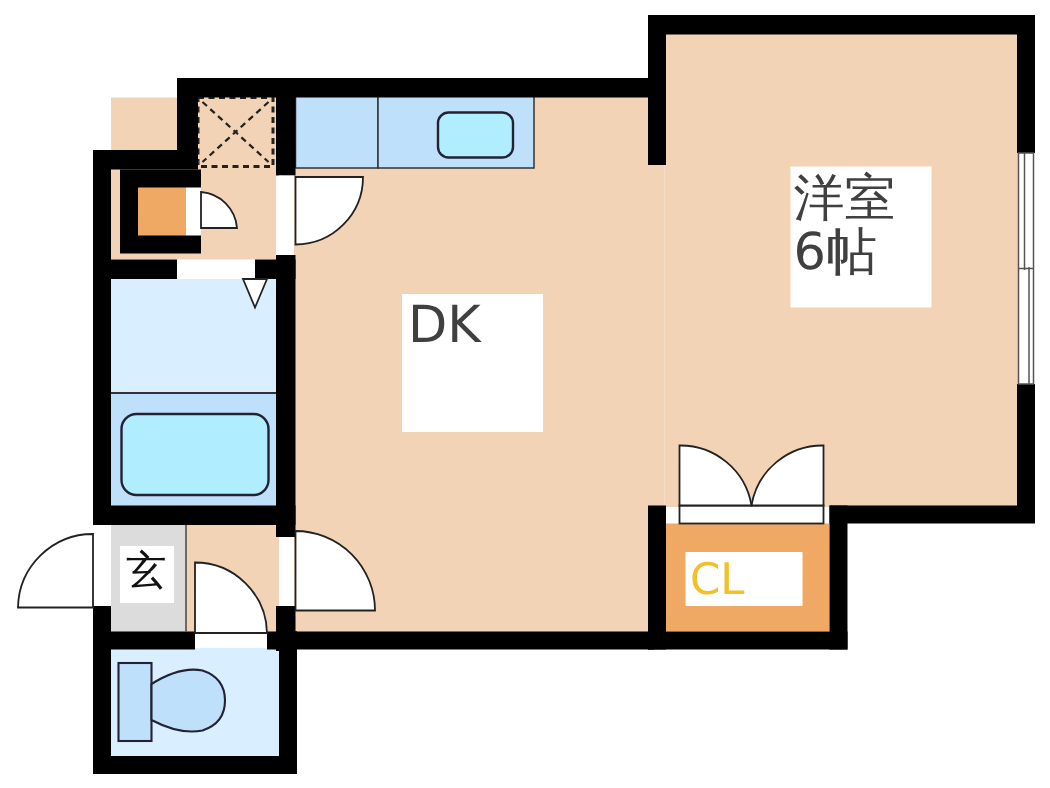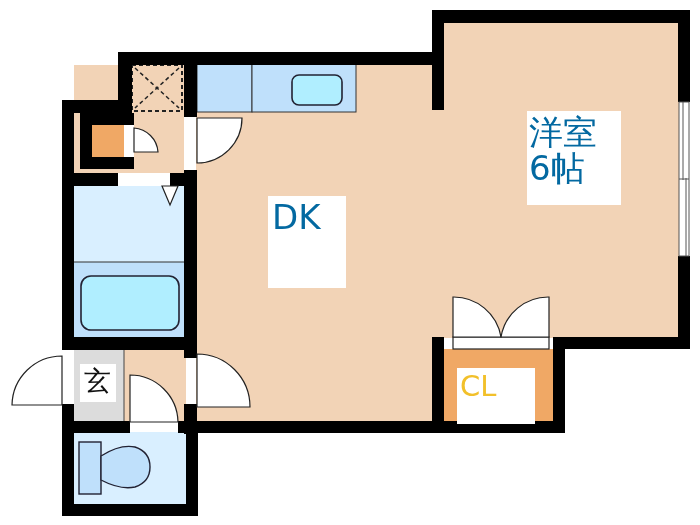--- a/index.html
+++ b/index.html
@@ -1,24 +1,24 @@
 <!DOCTYPE html>
 <html><head>
 <meta charset="utf-8">
 <style>
   html, body { margin: 0; padding: 0; background: #ffffff; }
   body { width: 700px; height: 525px; position: relative; overflow: hidden; font-family: "DejaVu Sans", sans-serif; }
   #plan { position: absolute; left: 0; top: 0; }
   .label-box {
-    position: absolute; background: #ffffff; color: #0369a1;
+    position: absolute; background: #ffffff; color: #404040;
     font-family: "DejaVu Sans", sans-serif; line-height: 1.05;
   }
-  .lbl-dk { left: 268px; top: 196px; width: 78px; height: 92px; font-size: 34px; padding: 4px 0 0 4px; box-sizing: border-box; }
+  .lbl-dk { left: 268px; top: 196px; width: 94px; height: 92px; font-size: 34px; padding: 4px 0 0 4px; box-sizing: border-box; }
   .lbl-yo { left: 527px; top: 111px; width: 94px; height: 94px; font-size: 34px; padding: 4px 0 0 2px; box-sizing: border-box; }
-  .lbl-cl { left: 457px; top: 368px; width: 78px; height: 56px; font-size: 29px; color: #f2c02a; padding: 3px 0 1px 3px; box-sizing: border-box; }
+  .lbl-cl { left: 457px; top: 368px; width: 78px; height: 36px; font-size: 29px; color: #f2c02a; padding: 3px 0 1px 3px; box-sizing: border-box; }
   .lbl-gen { left: 80px; top: 364px; width: 36px; height: 38px; font-size: 27px; color: #111; padding: 3px 0 0 4px; box-sizing: border-box; }
 </style>
 </head>
 <body>
 
 <svg id="plan" width="700" height="525" viewBox="0 0 700 525" xmlns="http://www.w3.org/2000/svg">
 
   <g>
 
     <rect x="443" y="22" width="237" height="316" fill="#f2d3b6"></rect>

